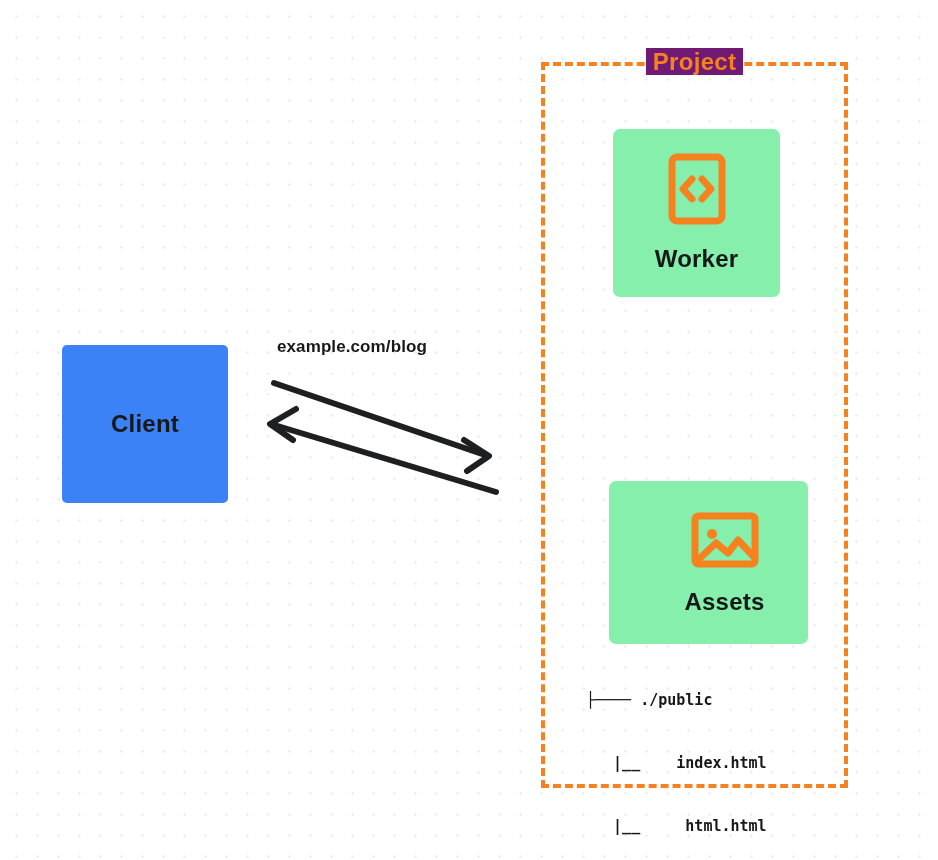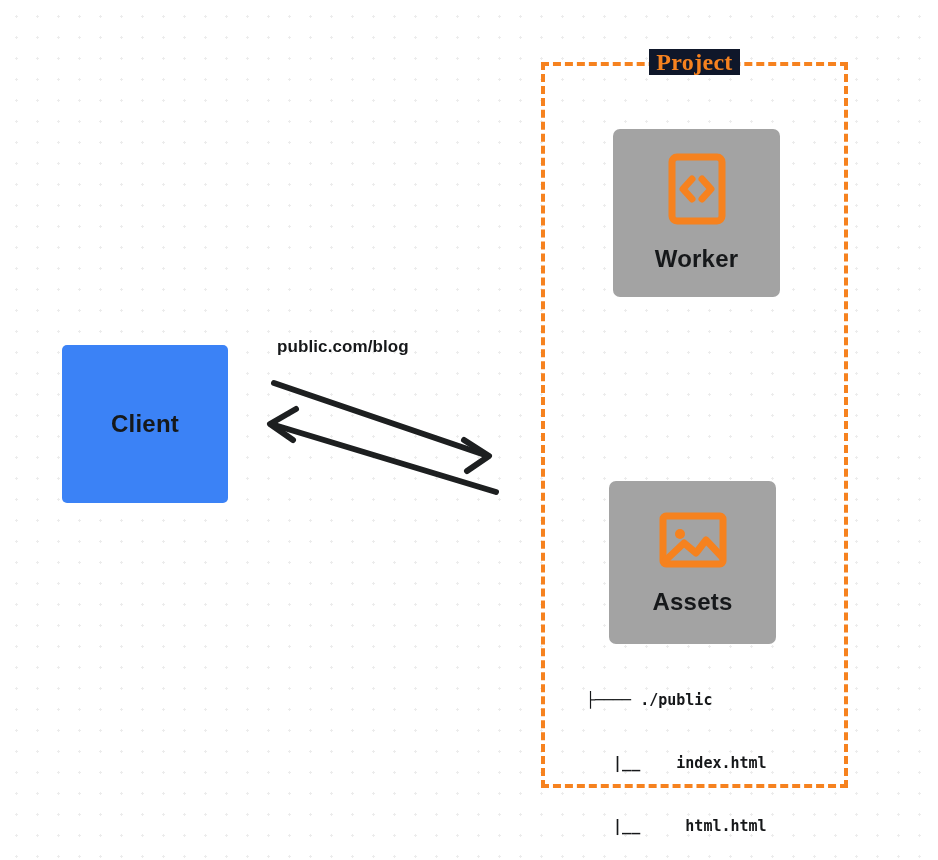--- a/index.html
+++ b/index.html
@@ -32,31 +32,31 @@
     border:4px dashed #f6821f;
     background:transparent;
   }
   #project-title{
     position:absolute;left:541px;top:48px;width:307px;
     text-align:center;
     font-size:24px;font-weight:700;color:#f6821f;
     letter-spacing:.3px;
   }
   #project-title span{
-    background:#0f172a;padding:0 7px;font-family:Liberation Serif, serif;
+    background:#701a75;padding:0 7px;
   }
 
   
   .card{
     position:absolute;
-    background:#a3a3a3;border-radius:7px;
+    background:#86efac;border-radius:7px;
     display:flex;flex-direction:column;align-items:center;justify-content:center;
   }
   #worker-node{left:613px;top:129px;width:167px;height:168px;}
-  #assets-node{left:609px;top:481px;width:167px;height:163px;}
+  #assets-node{left:609px;top:481px;width:167px;height:163px;padding-left:32px;}
   .card .node-label{
     font-size:24px;font-weight:700;color:#16181a;letter-spacing:.2px;
   }
   #worker-node .node-label{margin-top:20px;}
   #assets-node .node-label{margin-top:18px;}
   .card .icon{display:block;}
 
   
   #assets-file-tree{
     position:absolute;left:586px;top:648px;width:215px;
@@ -75,21 +75,21 @@
 </style>
 </head>
 <body>
 
 <div class="stage">
 
   <div id="client-node">
     <div class="node-label">Client</div>
   </div>
 
-  <div id="edge-label-request">public.com/blog</div>
+  <div id="edge-label-request">example.com/blog</div>
 
   <svg id="connector-arrows" width="260" height="140" viewBox="0 0 260 140">
 
     <g>
       <line x1="19" y1="13" x2="233" y2="86" stroke="#1d1f20" stroke-width="6" stroke-linecap="round"></line>
       <polyline points="209,70 234,86 212,101" fill="none" stroke="#1d1f20" stroke-width="6" stroke-linecap="round" stroke-linejoin="round"></polyline>
     </g>
 
     <g>
       <line x1="241" y1="122" x2="16" y2="54" stroke="#1d1f20" stroke-width="6" stroke-linecap="round"></line>

